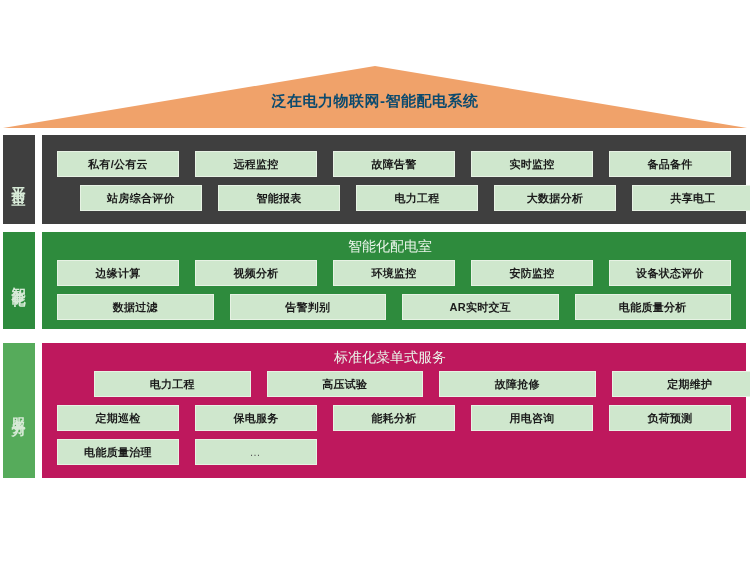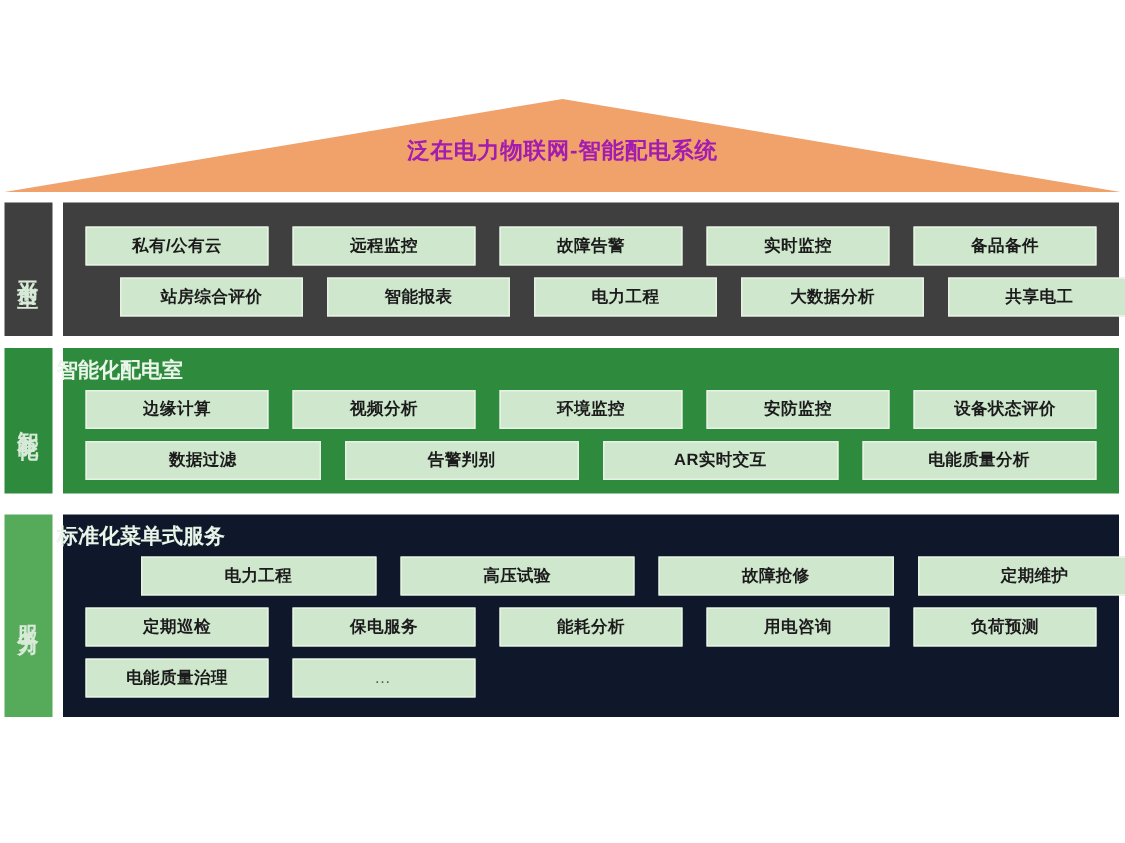--- a/index.html
+++ b/index.html
@@ -30,21 +30,21 @@
   .roof svg { display: block; }
   .roof-title {
     position: absolute;
     left: 0;
     top: 92px;
     width: 750px;
     text-align: center;
     font-size: 15px;
     font-weight: bold;
     letter-spacing: 0.5px;
-    color: #a21caf;
+    color: #0c4a6e;
     line-height: 18px;
     white-space: nowrap;
   }
 
   
   .side-label {
     position: absolute;
     left: 3px;
     width: 32px;
     display: flex;
@@ -69,29 +69,30 @@
 
   
   .panel {
     position: absolute;
     left: 42px;
     width: 704px;
     box-sizing: border-box;
   }
   .panel-platform { background: #3f3f3f; }
   .panel-intel { background: #2e8b3d; }
-  .panel-service { background: #0f172a; }
+  .panel-service { background: #be185d; }
 
   .panel-title {
     position: absolute;
     left: 0;
     top: 5px;
     width: 704px;
+    text-align: center;
     font-size: 14px;
-    font-weight: bold;
+    font-weight: normal;
     color: #eaf5ea;
     line-height: 18px;
     white-space: nowrap;
   }
   
   .panel-intel .panel-title,
   .panel-service .panel-title { transform: translateX(-4px); }
 
   
   .row {

